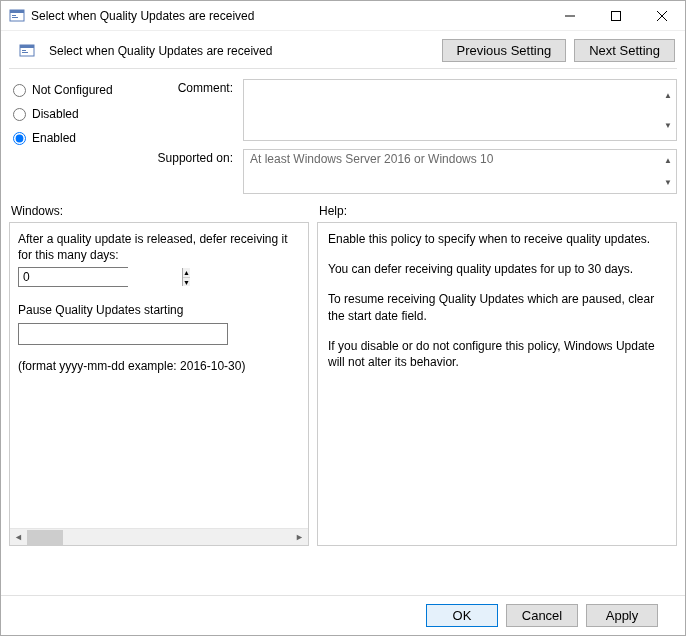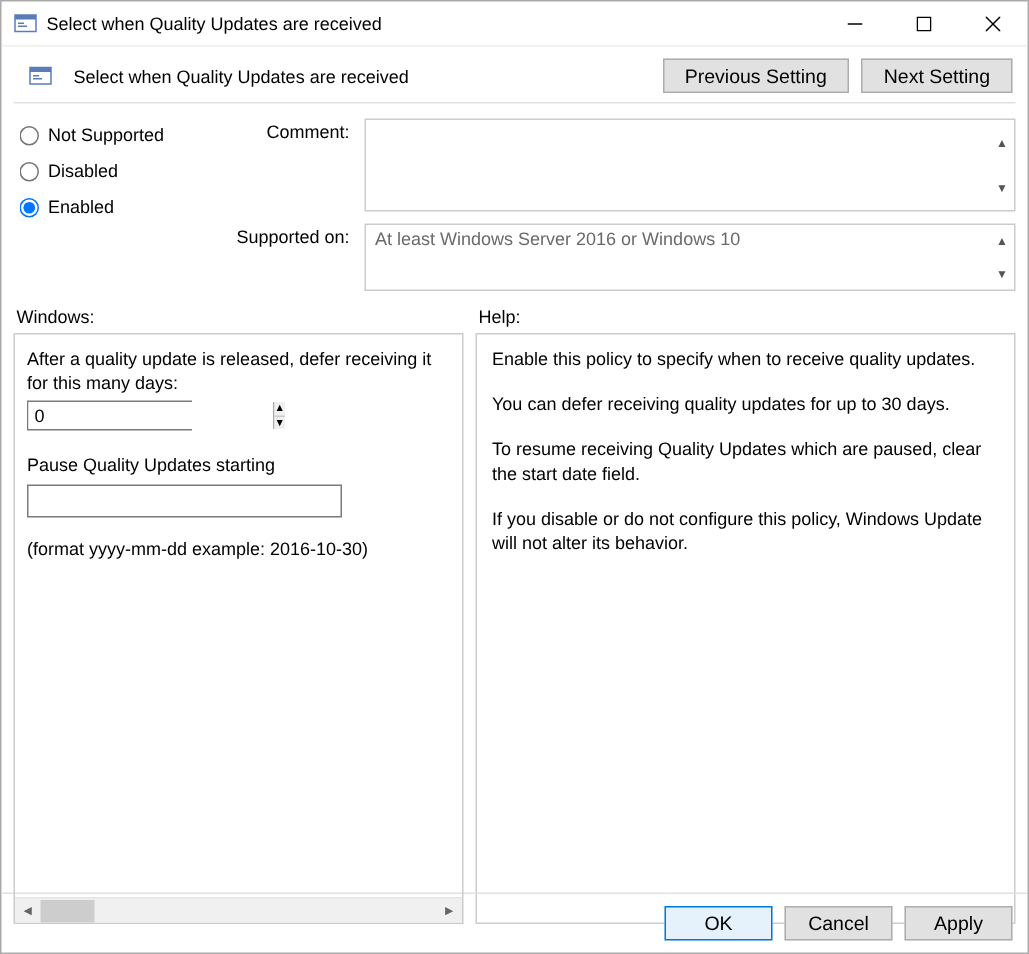--- a/index.html
+++ b/index.html
@@ -22,38 +22,38 @@
     .form-col { flex: 1; display: flex; flex-direction: column; gap: 8px; }
     .form-line { display: flex; align-items: flex-start; gap: 10px; }
     .form-label { width: 90px; padding-top: 2px; text-align: right; }
     .textarea-like { flex: 1; border: 1px solid #cccccc; height: 62px; position: relative; background: #fff; }
     .supported-box { flex: 1; border: 1px solid #cccccc; height: 45px; position: relative; background: #fff; color: #6a6a6a; padding: 2px 6px; }
     .spin-arrows { position: absolute; right: 0; top: 0; bottom: 0; width: 16px; display: flex; flex-direction: column; }
     .spin-arrows div { flex: 1; display: flex; align-items: center; justify-content: center; color: #555; font-size: 8px; }
     .panels-labels { display: flex; padding: 6px 10px 4px 10px; }
     .panels-labels div:first-child { width: 308px; }
     .panels { display: flex; gap: 8px; padding: 0 8px; flex: 1; min-height: 0; }
-    .options-panel, .help-panel { border: 1px solid #cccccc; height: 394px; }
+    .options-panel, .help-panel { border: 1px solid #cccccc; height: 324px; }
     .options-panel { width: 300px; position: relative; }
     .help-panel { flex: 1; padding: 8px 10px; overflow: hidden; }
     .options-body { padding: 8px 8px 0 8px; }
     .spinner { display: flex; width: 110px; border: 1px solid #7a7a7a; height: 20px; margin-top: 4px; }
     .spinner input { flex: 1; border: none; padding: 0 4px; outline: none; font-size: 12px; }
     .spinbox { width: 16px; display: flex; flex-direction: column; border-left: 1px solid #aaa; }
     .spinbox div { flex: 1; display: flex; align-items: center; justify-content: center; font-size: 7px; background: #f0f0f0; border-bottom: 1px solid #ccc; }
     .spinbox div:last-child { border-bottom: none; }
     .pause-label { margin-top: 16px; }
     .text-input { width: 210px; height: 22px; border: 1px solid #7a7a7a; margin-top: 6px; padding: 0 4px; outline: none; }
     .format-hint { margin-top: 14px; }
     .hscroll { position: absolute; left: 0; right: 0; bottom: 0; height: 17px; background: #f0f0f0; display: flex; align-items: center; border-top: 1px solid #e5e5e5; }
     .hscroll .arrow { width: 17px; height: 17px; display: flex; align-items: center; justify-content: center; color: #666; font-size: 9px; }
     .hscroll .thumb { width: 36px; height: 15px; background: #cdcdcd; margin-left: 0; }
     .hscroll .track { flex: 1; }
     .help-para { margin-bottom: 14px; line-height: 1.35; }
-    .footer { display: flex; justify-content: flex-end; gap: 8px; padding: 8px 10px; border-top: 1px solid #e1e1e1; margin-top: 12px; }
+    .footer { display: flex; justify-content: flex-end; gap: 8px; padding: 8px 27px; border-top: 1px solid #e1e1e1; margin-top: 12px; }
     .footer .btn { min-width: 72px; }
     .footer .ok { background: #e5f1fb; border-color: #0078d7; }
   </style>
 </head>
 <body>
 
 <div class="titlebar">
   <span class="titlebar-icon">
     <svg width="16" height="16" viewBox="0 0 16 16">
         <rect x="1" y="2" width="14" height="11" fill="#fff" stroke="#5a7db8"></rect>
@@ -97,21 +97,21 @@
     <button class="btn">Previous Setting</button>
     <button class="btn">Next Setting</button>
   </div>
 </div>
 <div class="hr"></div>
 
 <div class="config-row">
   <div class="radios">
     <label class="radio-row">
       <input type="radio" name="state" style="">
-      <span>Not Supported</span>
+      <span>Not Configured</span>
     </label>
     <label class="radio-row">
       <input type="radio" name="state" style="">
       <span>Disabled</span>
     </label>
     <label class="radio-row">
       <input type="radio" name="state" checked="" style="">
       <span>Enabled</span>
     </label>
   </div>

